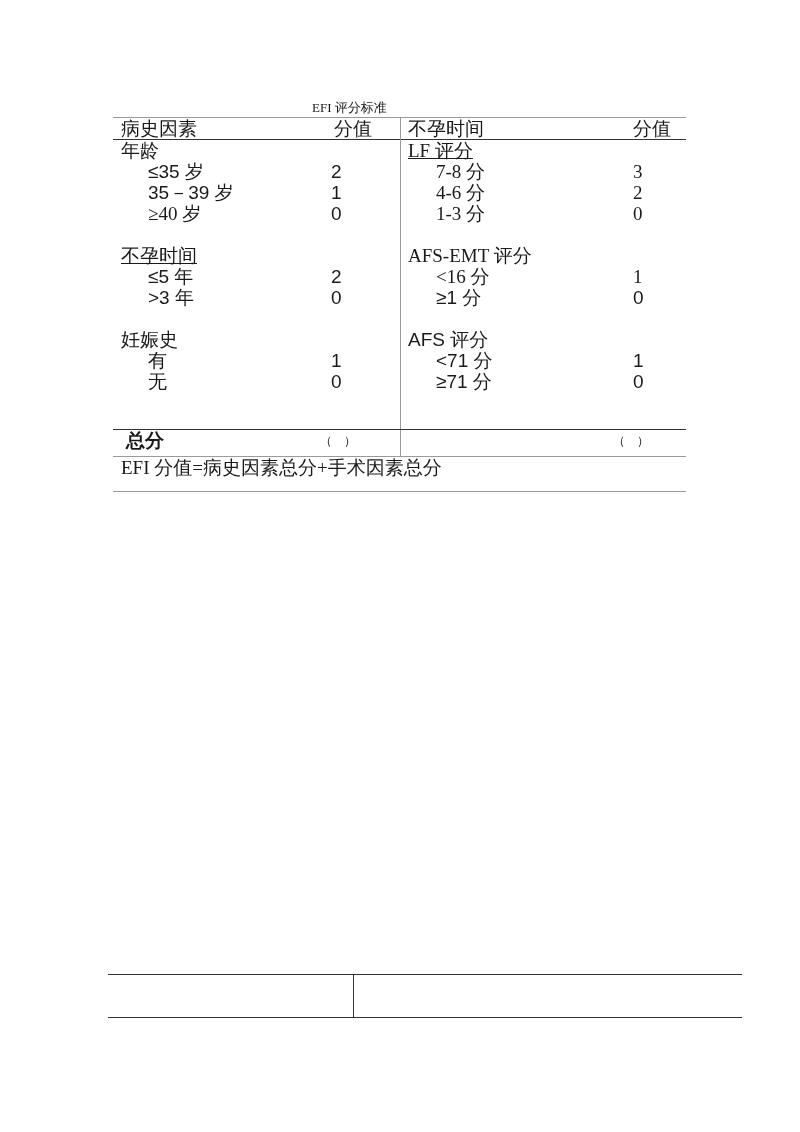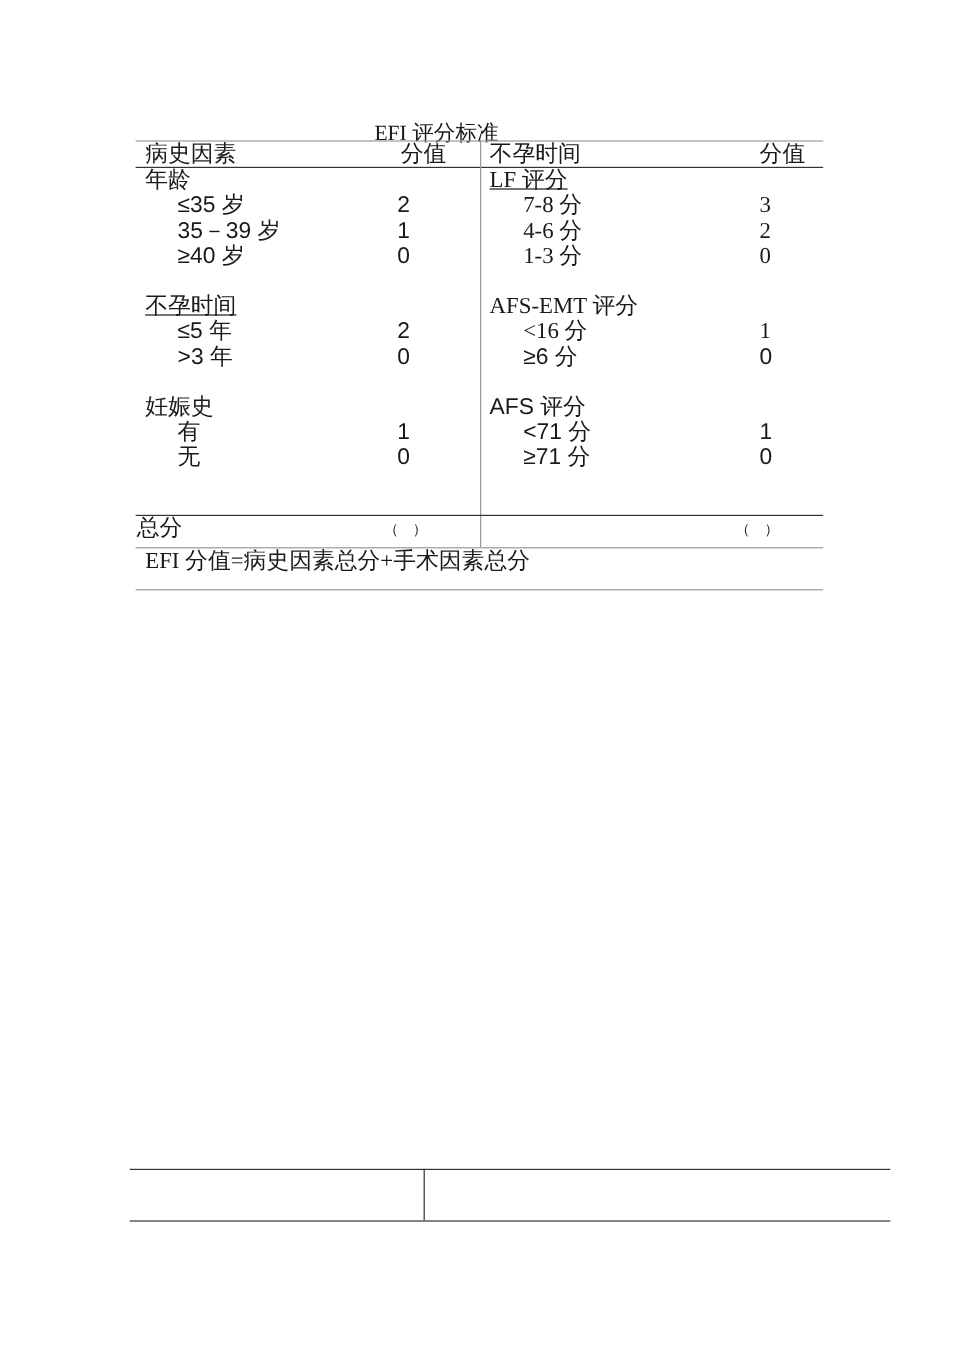--- a/index.html
+++ b/index.html
@@ -1,19 +1,19 @@
 <!DOCTYPE html>
 <html><head>
   <meta charset="utf-8">
   <style>
     html, body { margin: 0; padding: 0; background: #ffffff; }
     body { width: 800px; height: 1132px; position: relative; overflow: hidden;
            font-family: "DejaVu Serif", "Liberation Serif", serif; color: #1a1a1a; }
     .abs { position: absolute; white-space: nowrap; }
-    .title { top: 99px; left: 312px; font-size: 18px; font-family: "Liberation Serif", "DejaVu Serif", serif; }
+    .title { top: 99px; left: 312px; font-size: 13px; font-family: "Liberation Serif", "DejaVu Serif", serif; }
     .hline { position: absolute; height: 0; }
     .hline.dotted { border-top: 1.5px solid #9a9a9a; }
     .hline.solid { border-top: 1.2px solid #333333; }
     .vline { position: absolute; width: 0; border-left: 1.5px solid #9a9a9a; }
     .vline.dark { border-left: 1.2px solid #333333; }
     .cell { position: absolute; font-size: 19px; line-height: 16px; white-space: nowrap; }
     .sans { font-family: "Liberation Sans", "DejaVu Sans", sans-serif; }
     .serif { font-family: "Liberation Serif", "DejaVu Serif", serif; }
   </style>
 </head>
@@ -32,21 +32,21 @@
 <div class="cell serif" style="top:121px; left:334px;">分值</div>
 
 <div class="cell serif" style="top:121px; left:408px;">不孕时间</div>
 <div class="cell serif" style="top:121px; left:633px;">分值</div>
 
 <div class="cell serif" style="top:143px; left:121px;">年龄</div>
 <div class="cell sans" style="top:164px; left:148px;">≤35 岁</div>
 <div class="cell sans" style="top:164px; left:331px;">2</div>
 <div class="cell sans" style="top:185px; left:148px;">35－39 岁</div>
 <div class="cell sans" style="top:185px; left:331px;">1</div>
-<div class="cell sans" style="top:206px; left:148px;">≥40 岁</div>
+<div class="cell sans" style="top:206px; left:148px;font-family:Liberation Serif, serif;">≥40 岁</div>
 <div class="cell sans" style="top:206px; left:331px;">0</div>
 
 <div class="cell serif" style="top:248px; left:121px;text-decoration:underline;">不孕时间</div>
 <div class="cell sans" style="top:269px; left:148px;">≤5 年</div>
 <div class="cell sans" style="top:269px; left:331px;">2</div>
 <div class="cell sans" style="top:290px; left:148px;">&gt;3 年</div>
 <div class="cell sans" style="top:290px; left:331px;">0</div>
 
 <div class="cell serif" style="top:332px; left:121px;">妊娠史</div>
 <div class="cell serif" style="top:353px; left:148px;">有</div>
@@ -58,30 +58,30 @@
 <div class="cell serif" style="top:164px; left:436px;">7-8 分</div>
 <div class="cell serif" style="top:164px; left:633px;">3</div>
 <div class="cell serif" style="top:185px; left:436px;">4-6 分</div>
 <div class="cell serif" style="top:185px; left:633px;">2</div>
 <div class="cell serif" style="top:206px; left:436px;">1-3 分</div>
 <div class="cell serif" style="top:206px; left:633px;">0</div>
 
 <div class="cell serif" style="top:248px; left:408px;">AFS-EMT 评分</div>
 <div class="cell serif" style="top:269px; left:436px;">&lt;16 分</div>
 <div class="cell serif" style="top:269px; left:633px;">1</div>
-<div class="cell sans" style="top:290px; left:436px;">≥6 分</div>
+<div class="cell sans" style="top:290px; left:436px;">≥1 分</div>
 <div class="cell sans" style="top:290px; left:633px;">0</div>
 
 <div class="cell sans" style="top:332px; left:408px;">AFS 评分</div>
 <div class="cell sans" style="top:353px; left:436px;">&lt;71 分</div>
 <div class="cell sans" style="top:353px; left:633px;">1</div>
 <div class="cell sans" style="top:374px; left:436px;">≥71 分</div>
 <div class="cell sans" style="top:374px; left:633px;">0</div>
 
-<div class="cell serif" style="top:433px; left:114px;">总分</div>
+<div class="cell serif" style="top:433px; left:126px;font-weight:bold;">总分</div>
 <div class="cell serif" style="top:433px; left:320px; font-size:12px;">（　）</div>
 <div class="cell serif" style="top:433px; left:613px; font-size:12px;">（　）</div>
 
 <div class="cell serif" style="top:460px; left:121px;text-align:center;">EFI 分值=病史因素总分+手术因素总分</div>
 
 <div class="hline solid" style="top:974px; left:108px; width:634px;"></div>
 <div class="hline solid" style="top:1017px; left:108px; width:634px;"></div>
 <div class="vline dark" style="top:974px; left:353px; height:43px;"></div>
 
 </body></html>

